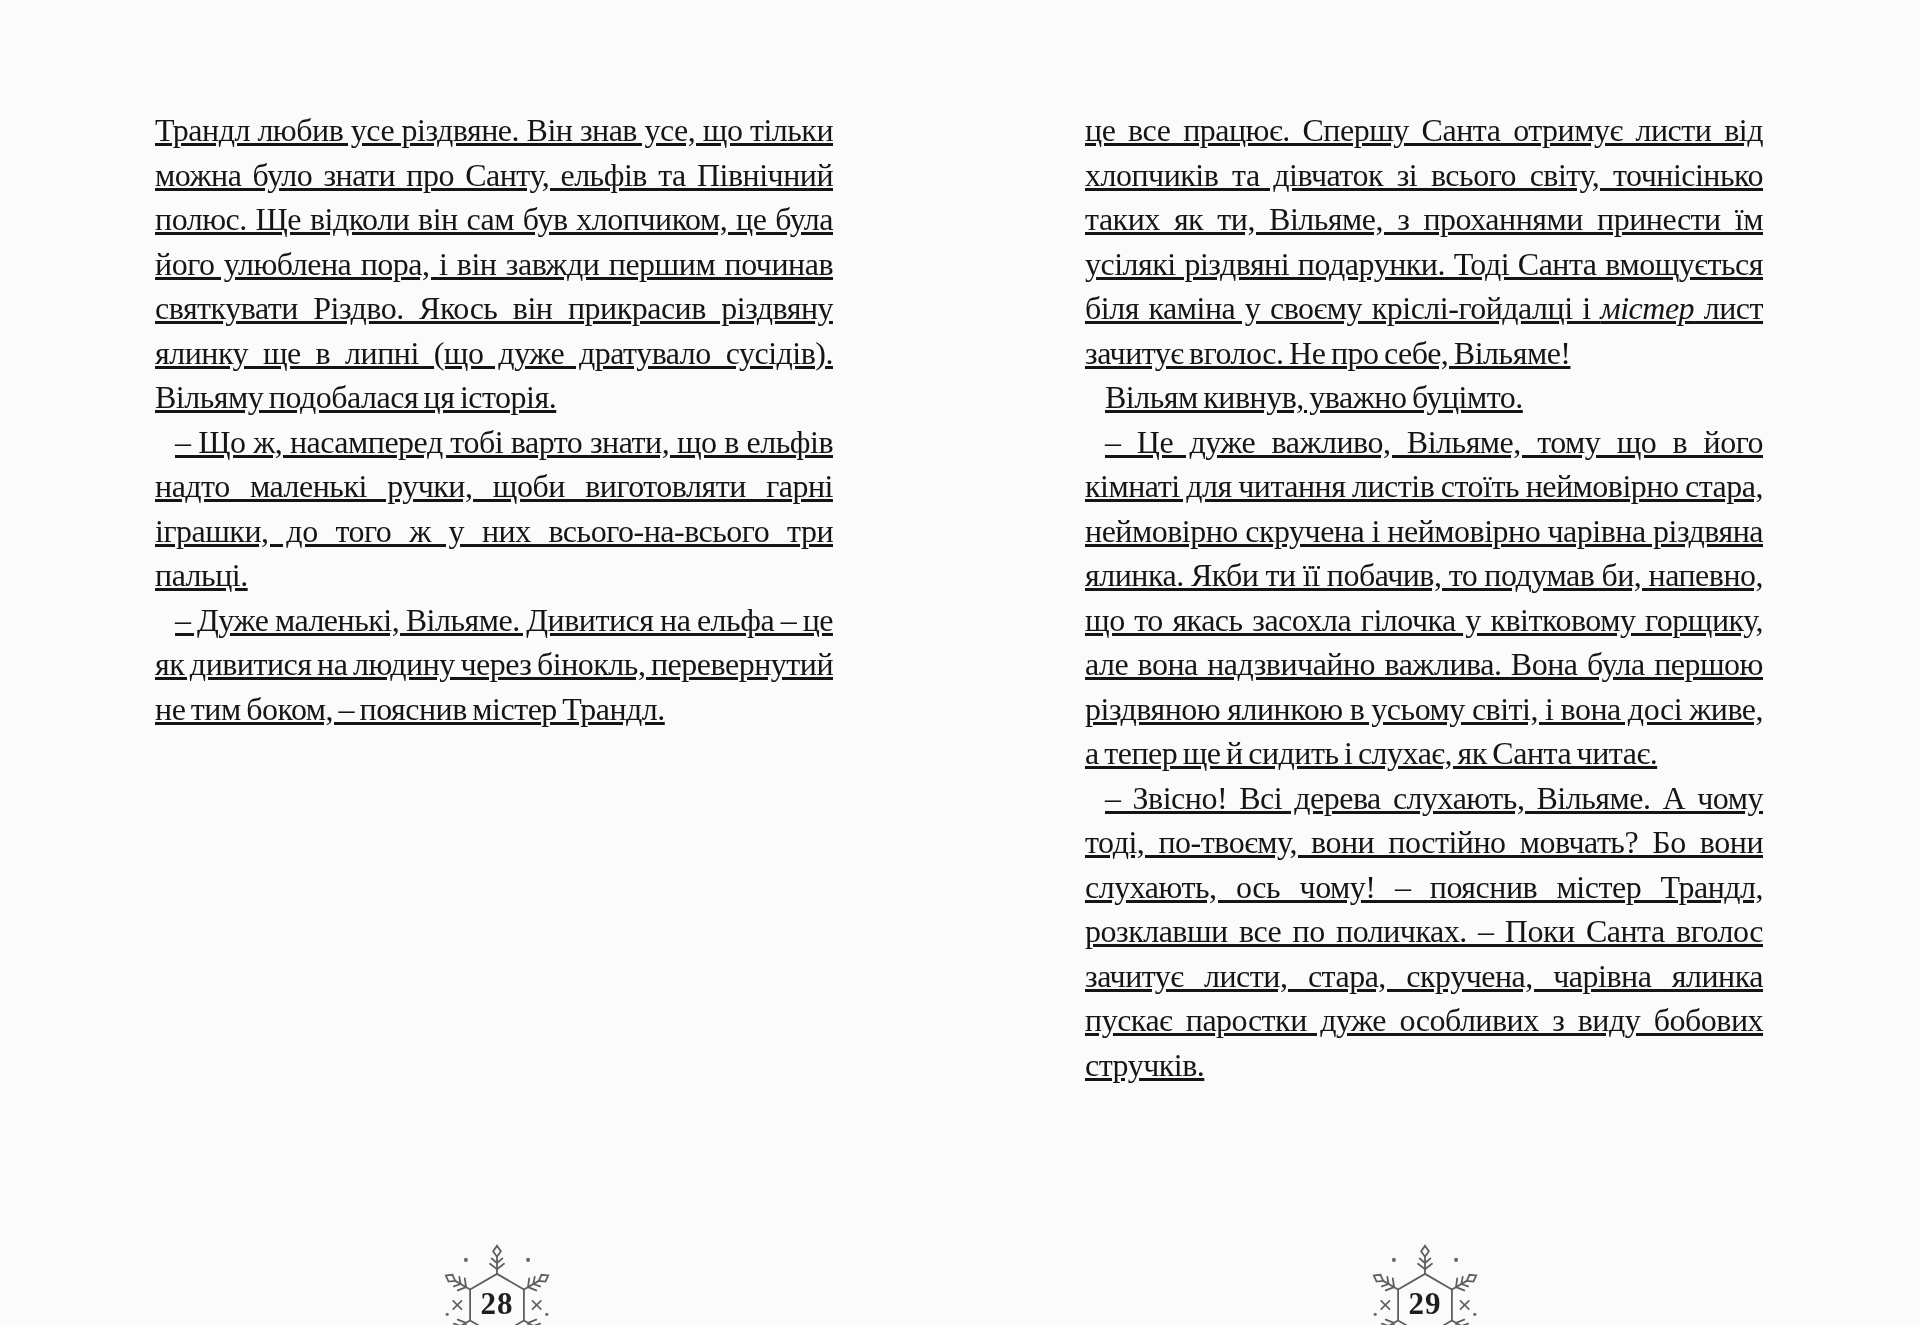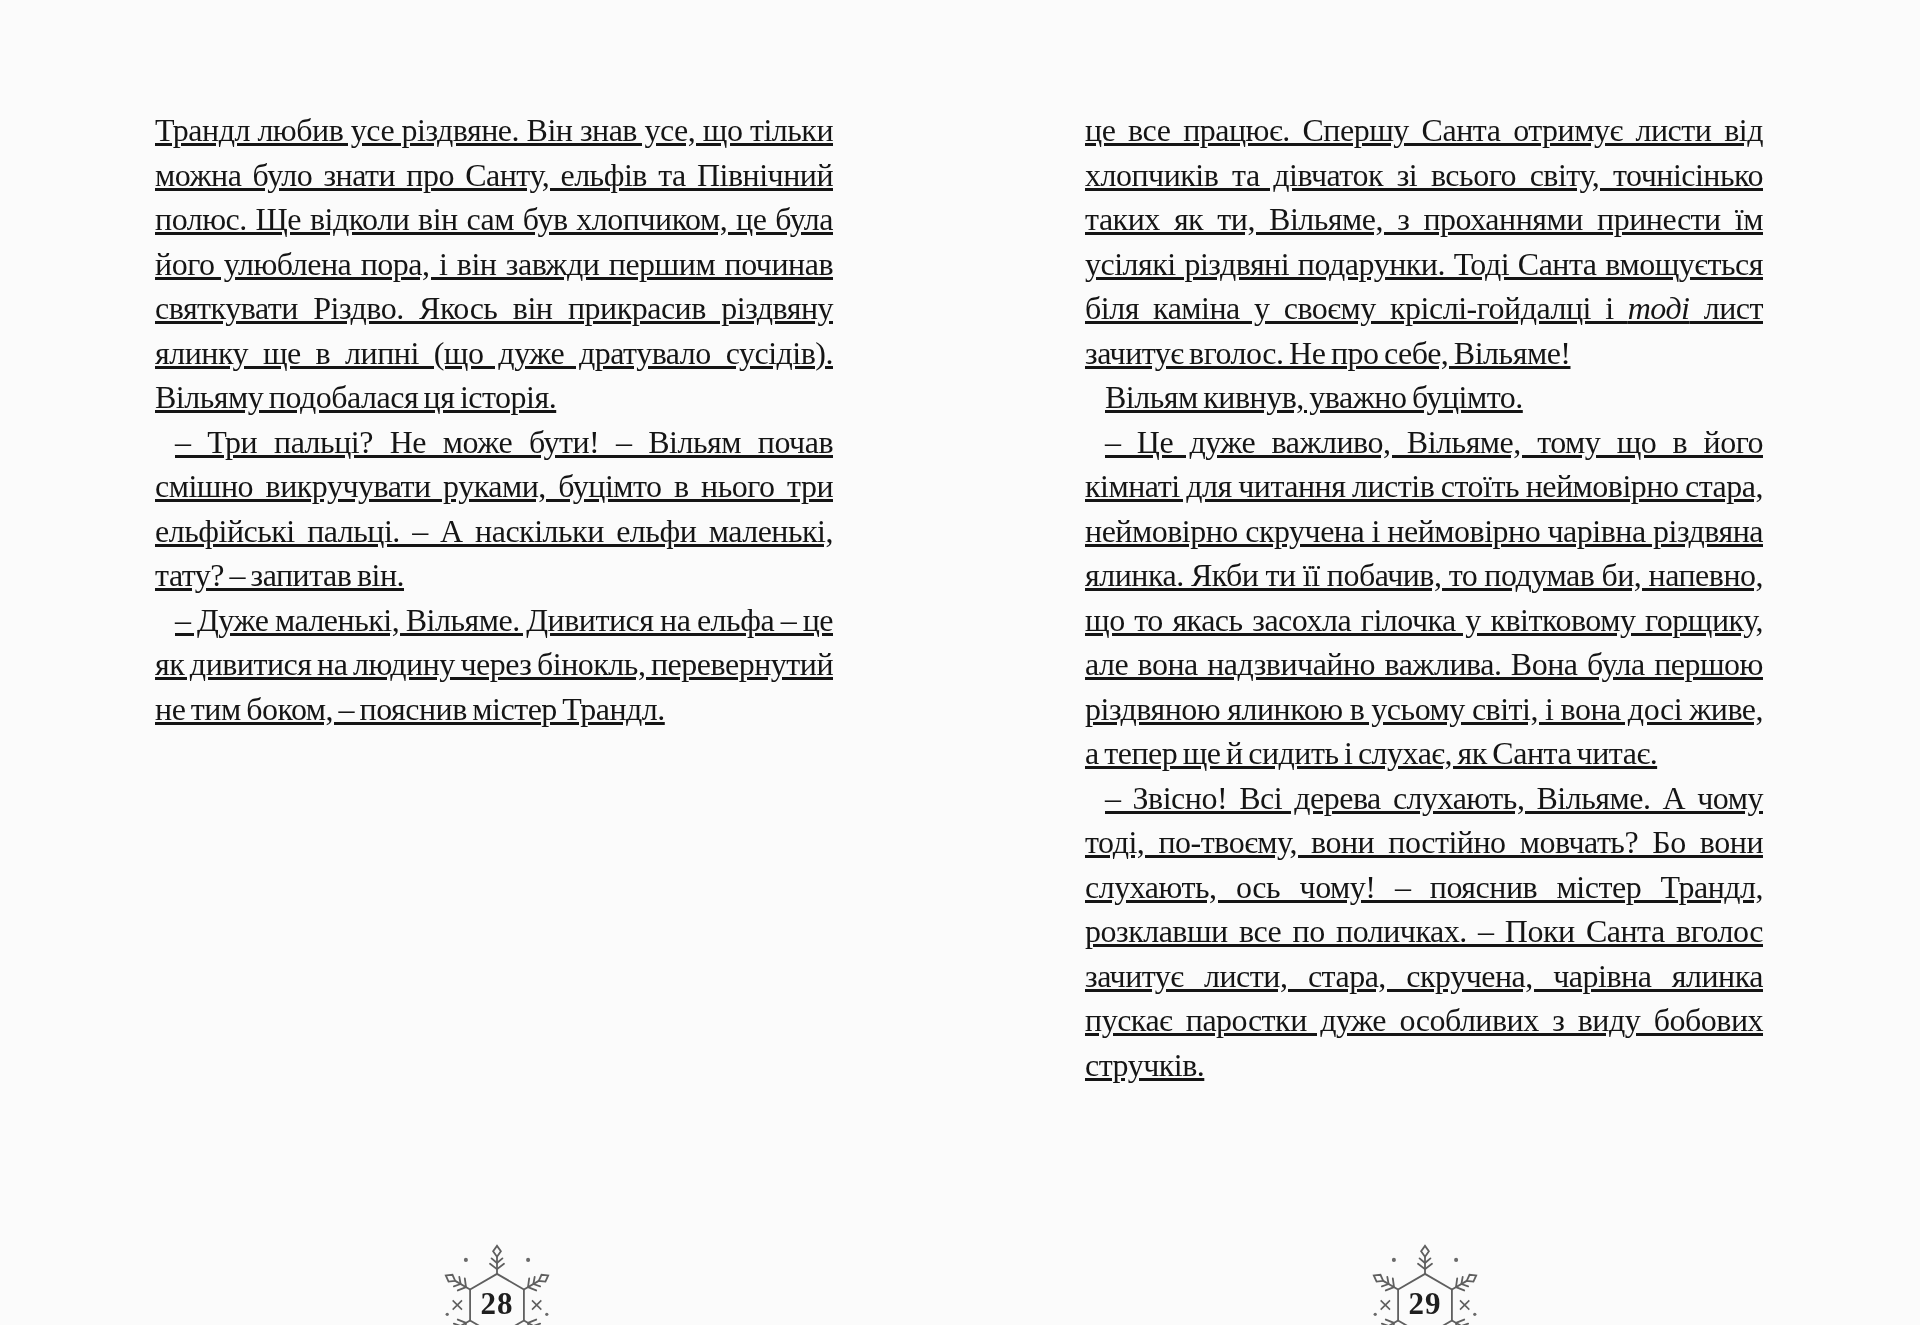--- a/index.html
+++ b/index.html
@@ -78,26 +78,26 @@
           <circle cx="-64" cy="12" r="2.1"></circle>
           <circle cx="64" cy="12" r="2.1"></circle>
         </g>
       </g>
     </defs>
   </svg>
 </div>
 
 <section class="page-col left">
   <p class="first"><span>Трандл любив усе різдвяне. Він знав усе, що тільки можна було знати про Санту, ельфів та Північний полюс. Ще відколи він сам був хлопчиком, це була його улюблена пора, і він завжди першим починав святкувати Різдво. Якось він прикрасив різдвяну ялинку ще в липні (що дуже дратувало сусідів). Вільяму подобалася ця історія.</span></p>
-  <p><span>– Три пальці? Не може бути! – Вільям почав смішно викручувати руками, буцімто в нього три ельфійські пальці. – А наскільки ельфи маленькі, тату? – запитав він.</span></p>
+  <p><span>– Що ж, насамперед тобі варто знати, що в ельфів надто маленькі ручки, щоби виготовляти гарні іграшки, до того ж у них всього-на-всього три пальці.</span></p>
   <p><span>– Дуже маленькі, Вільяме. Дивитися на ельфа – це як дивитися на людину через бінокль, перевернутий не тим боком, – пояснив містер Трандл.</span></p>
 </section>
 
 <section class="page-col right">
-  <p class="first"><span>це все працює. Спершу Санта отримує листи від хлопчиків та дівчаток зі всього світу, точнісінько таких як ти, Вільяме, з проханнями принести їм усілякі різдвяні подарунки. Тоді Санта вмощується біля каміна у своєму кріслі-гойдалці і </span><span class="italic">тоді</span><span> лист зачитує вголос. Не про себе, Вільяме!</span></p>
+  <p class="first"><span>це все працює. Спершу Санта отримує листи від хлопчиків та дівчаток зі всього світу, точнісінько таких як ти, Вільяме, з проханнями принести їм усілякі різдвяні подарунки. Тоді Санта вмощується біля каміна у своєму кріслі-гойдалці і </span><span class="italic">містер</span><span> лист зачитує вголос. Не про себе, Вільяме!</span></p>
   <p><span>Вільям кивнув, уважно буцімто.</span></p>
   <p><span>– Це дуже важливо, Вільяме, тому що в його кімнаті для читання листів стоїть неймовірно стара, неймовірно скручена і неймовірно чарівна різдвяна ялинка. Якби ти її побачив, то подумав би, напевно, що то якась засохла гілочка у квітковому горщику, але вона надзвичайно важлива. Вона була першою різдвяною ялинкою в усьому світі, і вона досі живе, а тепер ще й сидить і слухає, як Санта читає.</span></p>
   <p><span>– Звісно! Всі дерева слухають, Вільяме. А чому тоді, по-твоєму, вони постійно мовчать? Бо вони слухають, ось чому! – пояснив містер Трандл, розклавши все по поличках. – Поки Санта вголос зачитує листи, стара, скручена, чарівна ялинка пускає паростки дуже особливих з виду бобових стручків.</span></p>
 </section>
 
 <div class="ornament left">
   <svg viewBox="-90 -90 180 180">
       <use href="#flake"></use>
     </svg>
   <span class="page-num">28</span>

